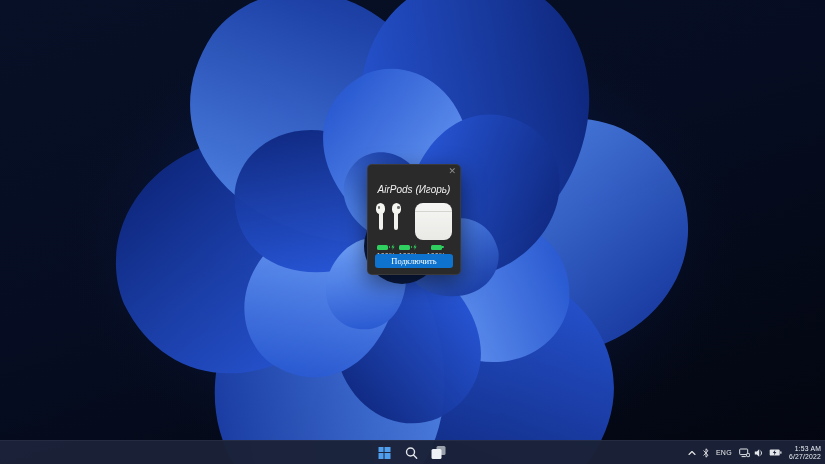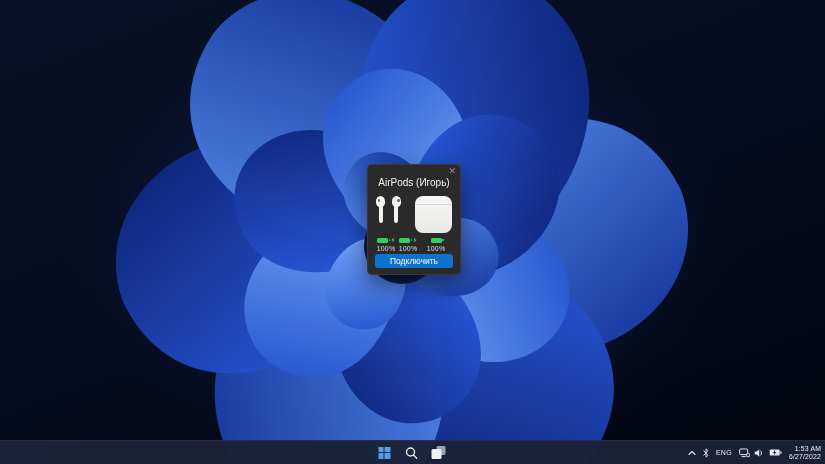--- a/index.html
+++ b/index.html
@@ -22,21 +22,21 @@
     position:absolute;left:367px;top:164px;width:94px;height:111px;
     background:#2a2a2a;border:1px solid rgba(255,255,255,.07);
     border-radius:5px;box-shadow:0 8px 22px rgba(0,0,0,.5);
     z-index:5;box-sizing:border-box;
   }
   .popup-close{
     position:absolute;top:0px;right:4px;font-size:9px;line-height:12px;
     color:#8f8f8f;
   }
   .popup-title{
-    margin-top:12px;text-align:center;color:#f0f0f0;font-size:10px;
+    margin-top:19px;text-align:center;color:#f0f0f0;font-size:10px;font-style:italic;
   }
   .devices{
     display:flex;justify-content:space-between;align-items:flex-start;
     padding:0 8px;margin-top:7px;height:40px;
   }
   .earbuds{display:flex;gap:7px;margin-top:1px;}
   .earbud{position:relative;width:9px;height:38px;}
   .earbud .head{
     position:absolute;top:0;left:0;width:9px;height:11px;background:#f5f5f2;
     border-radius:50% 50% 42% 42%;
@@ -72,21 +72,21 @@
   }
   .batt-icon::after{
     content:"";position:absolute;right:-2px;top:1.2px;width:1.5px;height:2.6px;
     background:#2fd05f;border-radius:0 1px 1px 0;
   }
   .bolt{margin-left:2.5px;display:block;}
   .batt-pct{font-size:7px;color:#dedede;margin-top:1.5px;letter-spacing:.2px;}
   .connect-btn{
     position:absolute;left:7px;right:7px;bottom:6px;height:14px;
     background:#0d73cf;border:none;border-radius:3px;
-    color:#ffffff;font-size:8.5px;font-family:Liberation Sans, sans-serif;
+    color:#ffffff;font-size:8.5px;font-family:Liberation Serif, serif;
     display:flex;align-items:center;justify-content:center;padding:0;
   }
 
   
   .taskbar{
     position:absolute;left:0;right:0;bottom:0;height:23px;
     background:rgba(27,34,57,.97);
     border-top:1px solid rgba(255,255,255,.05);
     z-index:4;
   }

